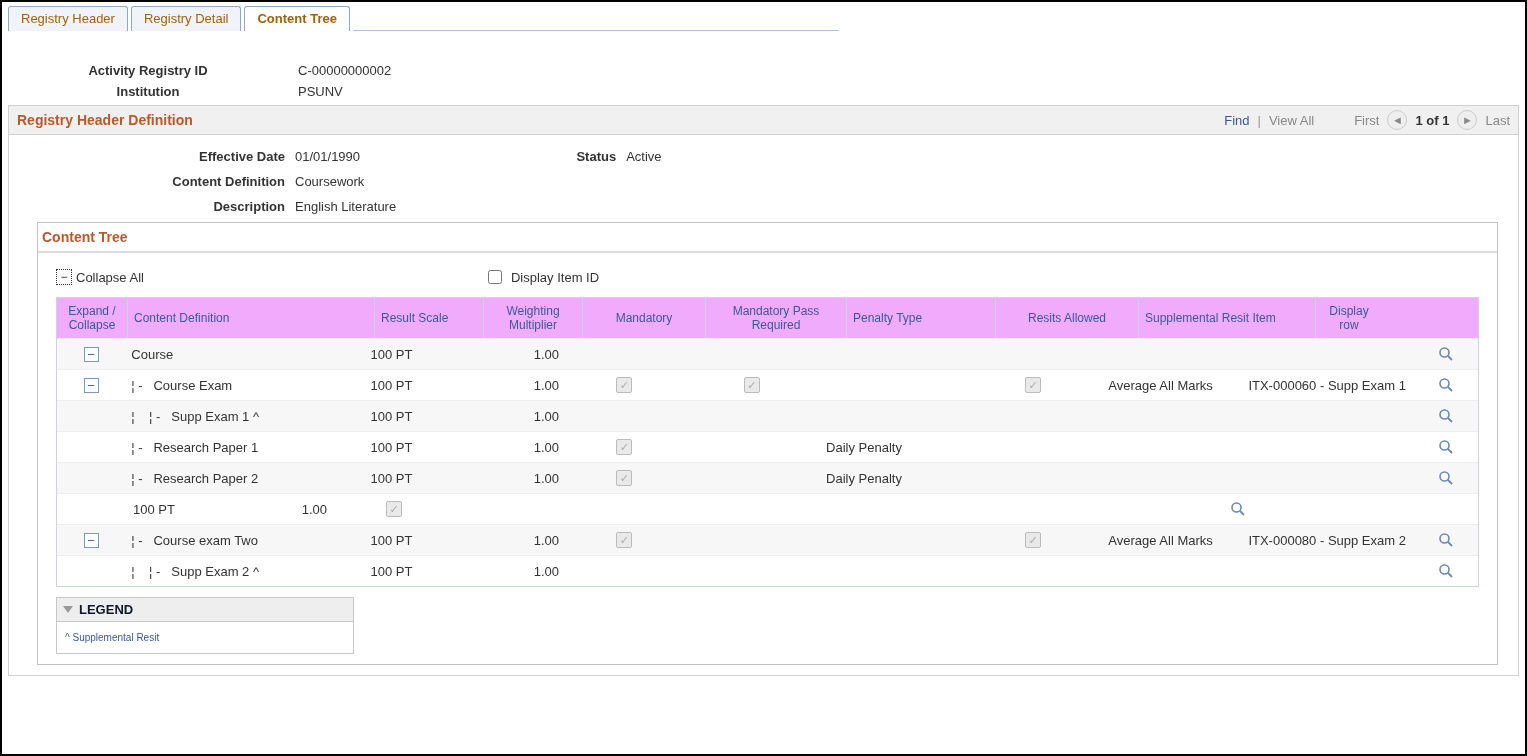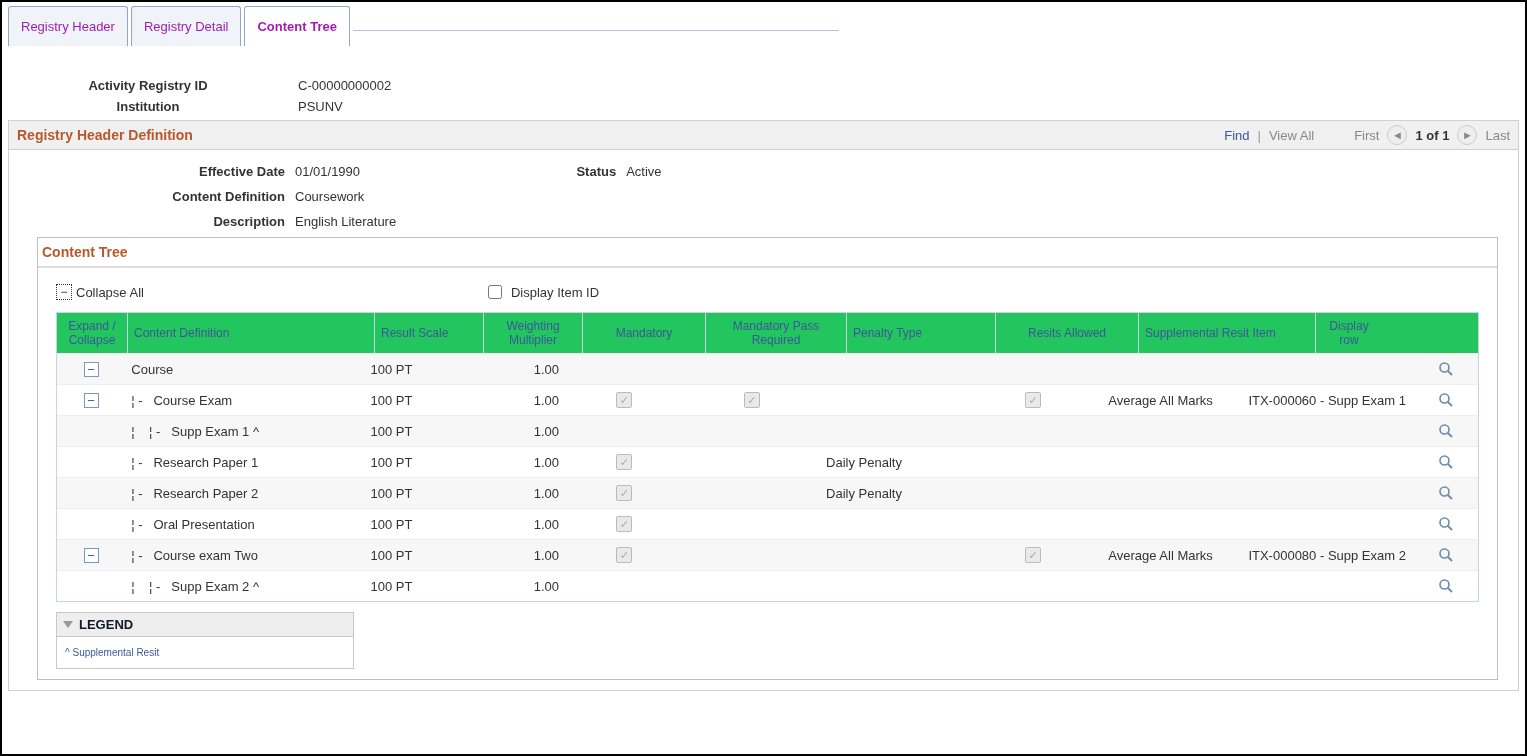--- a/index.html
+++ b/index.html
@@ -23,23 +23,23 @@
   
   .tabs {
     display: flex;
     gap: 3px;
     margin-bottom: 8px;
   }
   .tab {
     border: 1px solid #8fa8c8;
     border-bottom: none;
     border-radius: 3px 3px 0 0;
-    padding: 12px 12px;
+    padding: 4px 12px;
     background: #f0f4f9;
-    color: #a21caf;
+    color: #a16207;
     cursor: pointer;
     font-size: 13px;
   }
   .tab.active {
     background: #fff;
     font-weight: bold;
   }
   .tabs-underline {
     border-bottom: 1px solid #b0c4de;
     flex: 1;
@@ -169,21 +169,21 @@
     gap: 6px;
   }
   .display-id input { width:14px; height:14px; }
   
   .tree-table {
     margin: 0 18px 10px 18px;
     border: 1px solid #c8d4e3;
   }
   .tt-head {
     display: flex;
-    background: #22c55e;
+    background: #f0abfc;
     color: #3b5998;
     font-size: 12px;
   }
   .tt-head .cell {
     padding: 6px 6px;
     border-right: 1px solid #c8d4e3;
     display:flex;
     align-items:center;
     text-align:left;
   }
@@ -463,21 +463,20 @@
                 <div class="cell c-supp"></div>
                 <div class="cell c-disp">
                   <svg class="mag" viewBox="0 0 16 16">
                     <circle cx="6.5" cy="6.5" r="4.5" fill="none" stroke="#6b8aae" stroke-width="1.6"></circle>
                     <line x1="10" y1="10" x2="14" y2="14" stroke="#6b8aae" stroke-width="1.8"></line>
                   </svg>
                 </div>
               </div>
               <div class="tt-row alt">
                 <div class="cell c-exp"></div>
-                <div class="cell c-desc">¦ -   Oral Presentation</div>
                 <div class="cell c-scale">100 PT</div>
                 <div class="cell c-mult">1.00</div>
                 <div class="cell c-mand">
                   <span class="chk-dis">✓</span>
                 </div>
                 <div class="cell c-pass"></div>
                 <div class="cell c-pen"></div>
                 <div class="cell c-resit"></div>
                 <div class="cell c-calc"></div>
                 <div class="cell c-supp"></div>

